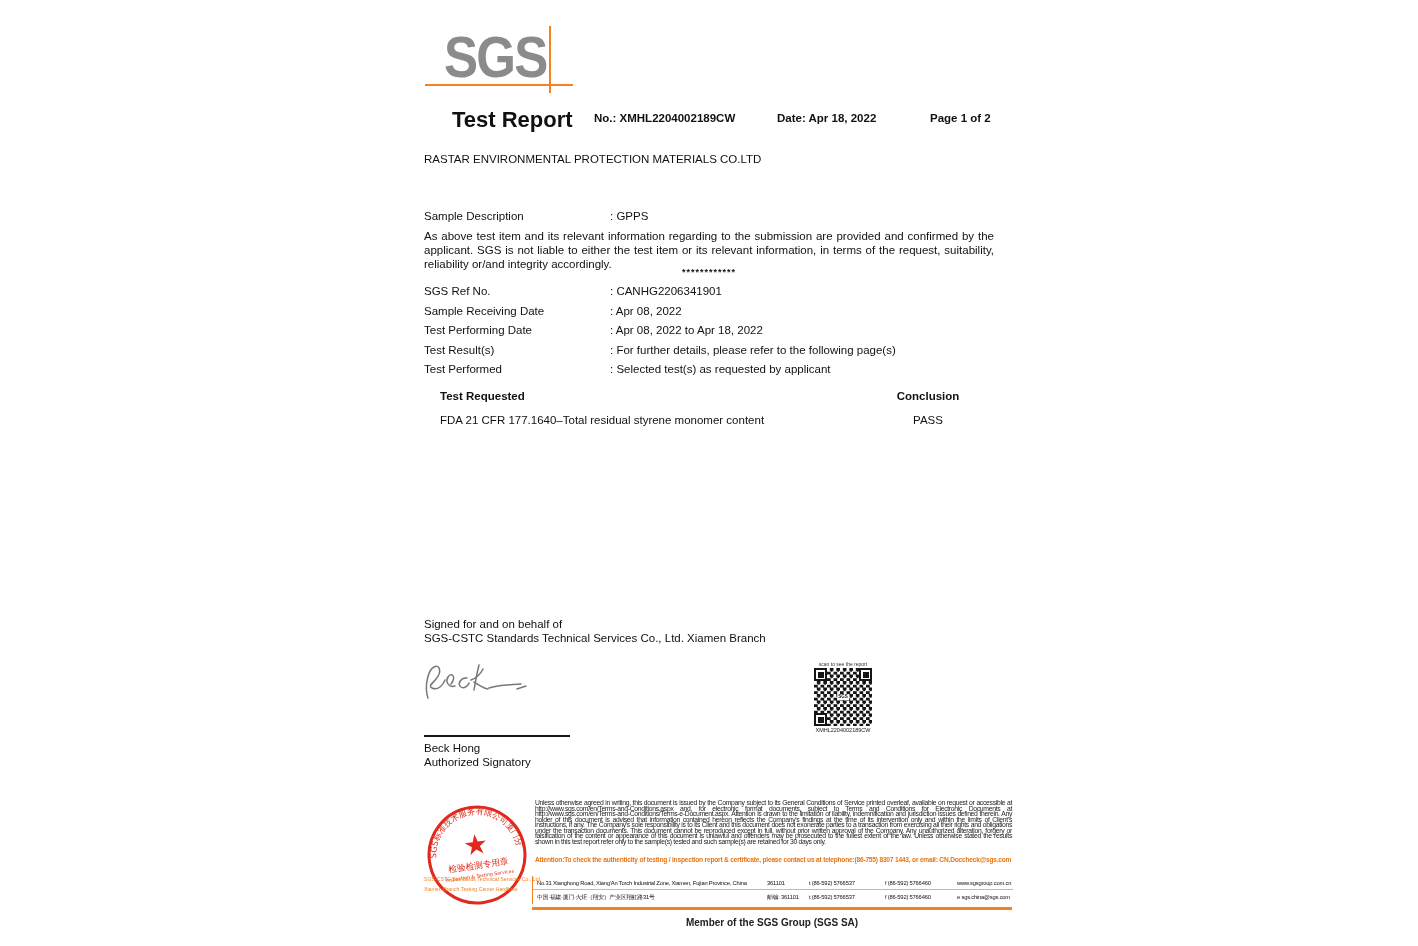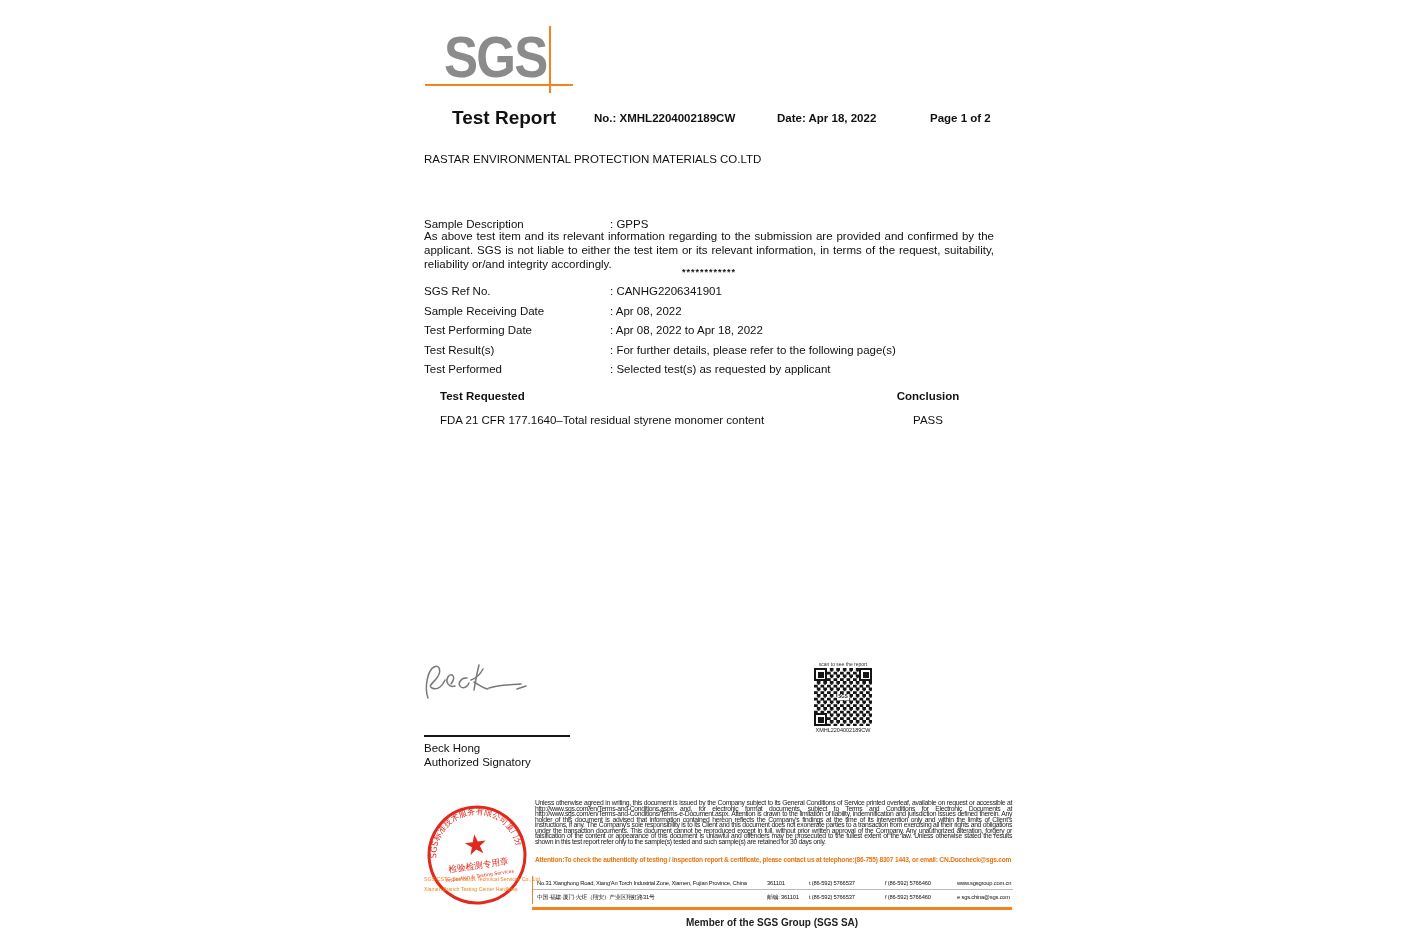--- a/index.html
+++ b/index.html
@@ -9,31 +9,31 @@
   .b{font-weight:bold;}
   .t{font-size:11.5px;}
 
   
   #logo-text{left:444px;top:31px;font-size:58px;font-weight:bold;color:#8b8b8b;
              letter-spacing:-2px;line-height:52px;transform:scaleX(.88);transform-origin:left;}
   #logo-hline{left:425px;top:84px;width:148px;height:2px;background:#f5821f;}
   #logo-vline{left:549px;top:26px;width:2px;height:67px;background:#f5821f;}
 
   
-  #hdr-title{left:452px;top:107px;font-size:19px;font-weight:bold;}
+  #hdr-title{left:452px;top:107px;font-size:22px;font-weight:bold;}
   #hdr-no{left:594px;top:112px;}
   #hdr-date{left:777px;top:112px;}
   #hdr-page{left:930px;top:112px;}
 
   
   #applicant{left:424px;top:151px;font-size:11.5px;line-height:16px;}
 
   
   .flabel{display:inline-block;width:186px;vertical-align:top;}
-  #sample-row{left:424px;top:218px;}
+  #sample-row{left:424px;top:210px;}
   #disclaimer{left:424px;top:229px;width:570px;font-size:11.5px;line-height:14px;text-align:justify;}
   #separator{left:424px;top:267px;width:570px;text-align:center;font-size:9px;font-weight:bold;letter-spacing:1px;}
   #fields{left:424px;top:282px;font-size:11.5px;}
   .frow{height:19.6px;line-height:19.6px;white-space:nowrap;}
 
   
   #rt-h-test{left:440px;top:390px;}
   #rt-h-conc{left:883px;top:390px;width:90px;text-align:center;}
   #rt-r-test{left:440px;top:414px;}
   #rt-r-conc{left:883px;top:414px;width:90px;text-align:center;}
@@ -105,20 +105,24 @@
     <div class="frow"><span class="flabel">Test Performing Date</span><span>: Apr 08, 2022 to Apr 18, 2022</span></div>
     <div class="frow"><span class="flabel">Test Result(s)</span><span>: For further details, please refer to the following page(s)</span></div>
     <div class="frow"><span class="flabel">Test Performed</span><span>: Selected test(s) as requested by applicant</span></div>
   </div>
 
   <div class="abs t b" id="rt-h-test">Test Requested</div>
   <div class="abs t b" id="rt-h-conc">Conclusion</div>
   <div class="abs t" id="rt-r-test">FDA 21 CFR 177.1640–Total residual styrene monomer content</div>
   <div class="abs t" id="rt-r-conc">PASS</div>
 
+  <div class="abs" id="signedfor">
+    <div>Signed for and on behalf of</div>
+    <div>SGS-CSTC Standards Technical Services Co., Ltd.  Xiamen Branch</div>
+  </div>
 
   <svg class="abs" id="sig" width="112" height="48" viewBox="0 0 112 48">
     <g fill="none" stroke="#787878" stroke-width="1.5" stroke-linecap="round">
       <path d="M8,38 C4,27 8,10 14,7 C20,4 22,12 16,19 C12,24 8,26 12,28 C18,31 23,25 25,20"></path>
       <path d="M31,24 C37,16 31,12 28,17 C25,22 29,28 35,26"></path>
       <path d="M47,18 C41,17 37,24 41,27 C44,29 48,26 49,23"></path>
       <path d="M59,5 C57,13 55,24 54,30"></path>
       <path d="M51,20 C57,18 61,13 63,9"></path>
       <path d="M54,22 C58,24 62,28 68,29"></path>
       <path d="M69,28 C79,25 90,25 101,24"></path>

